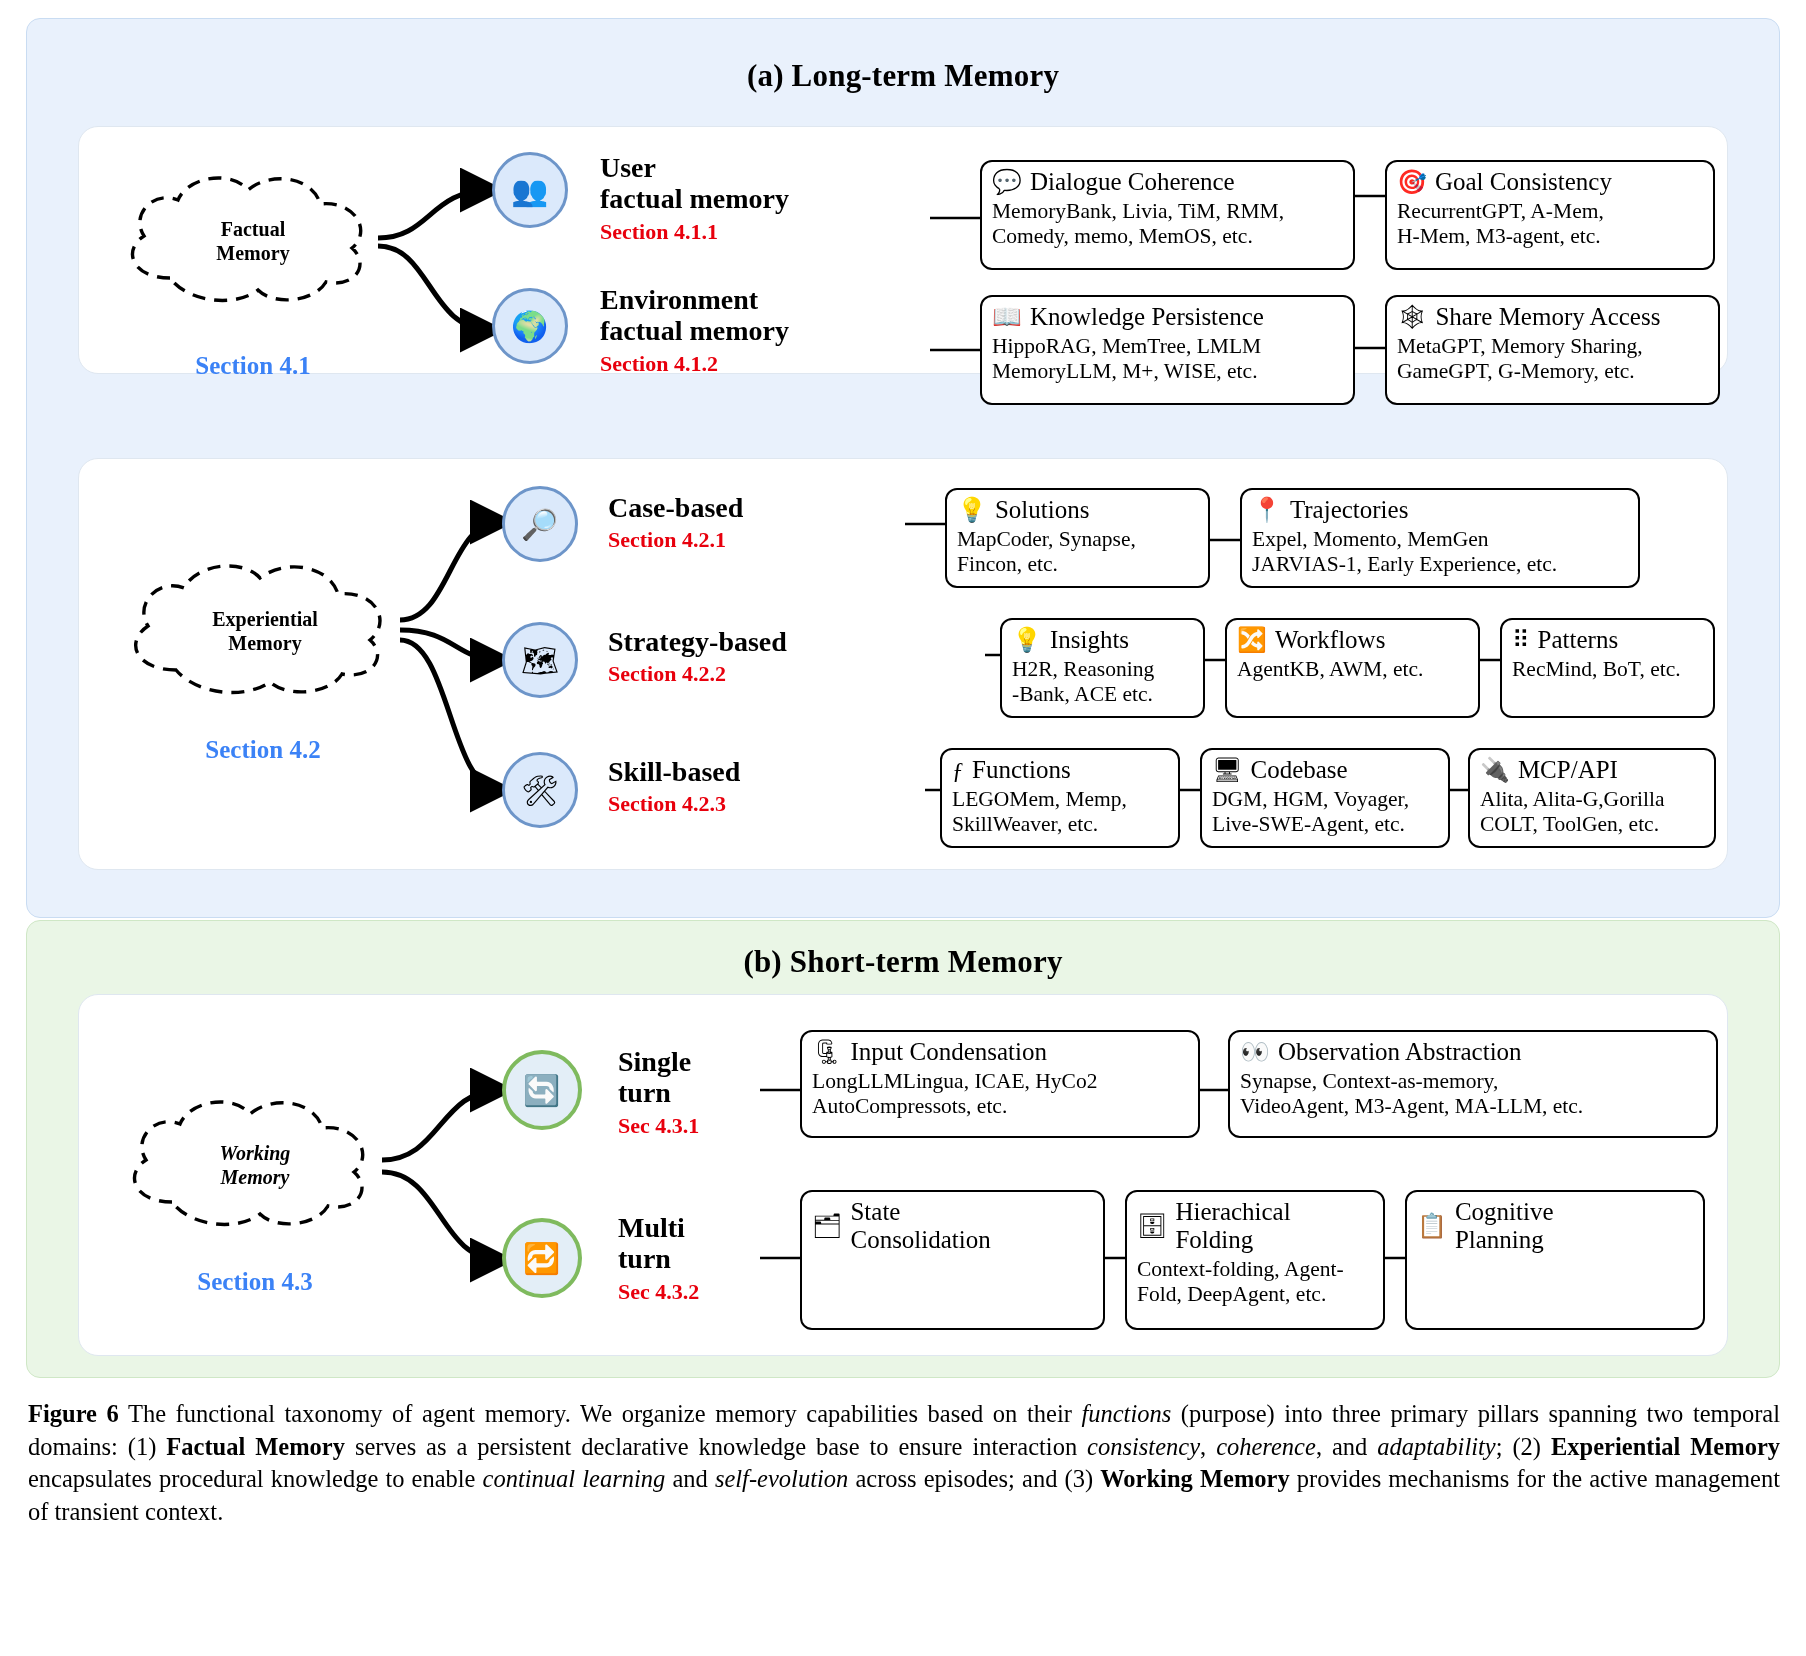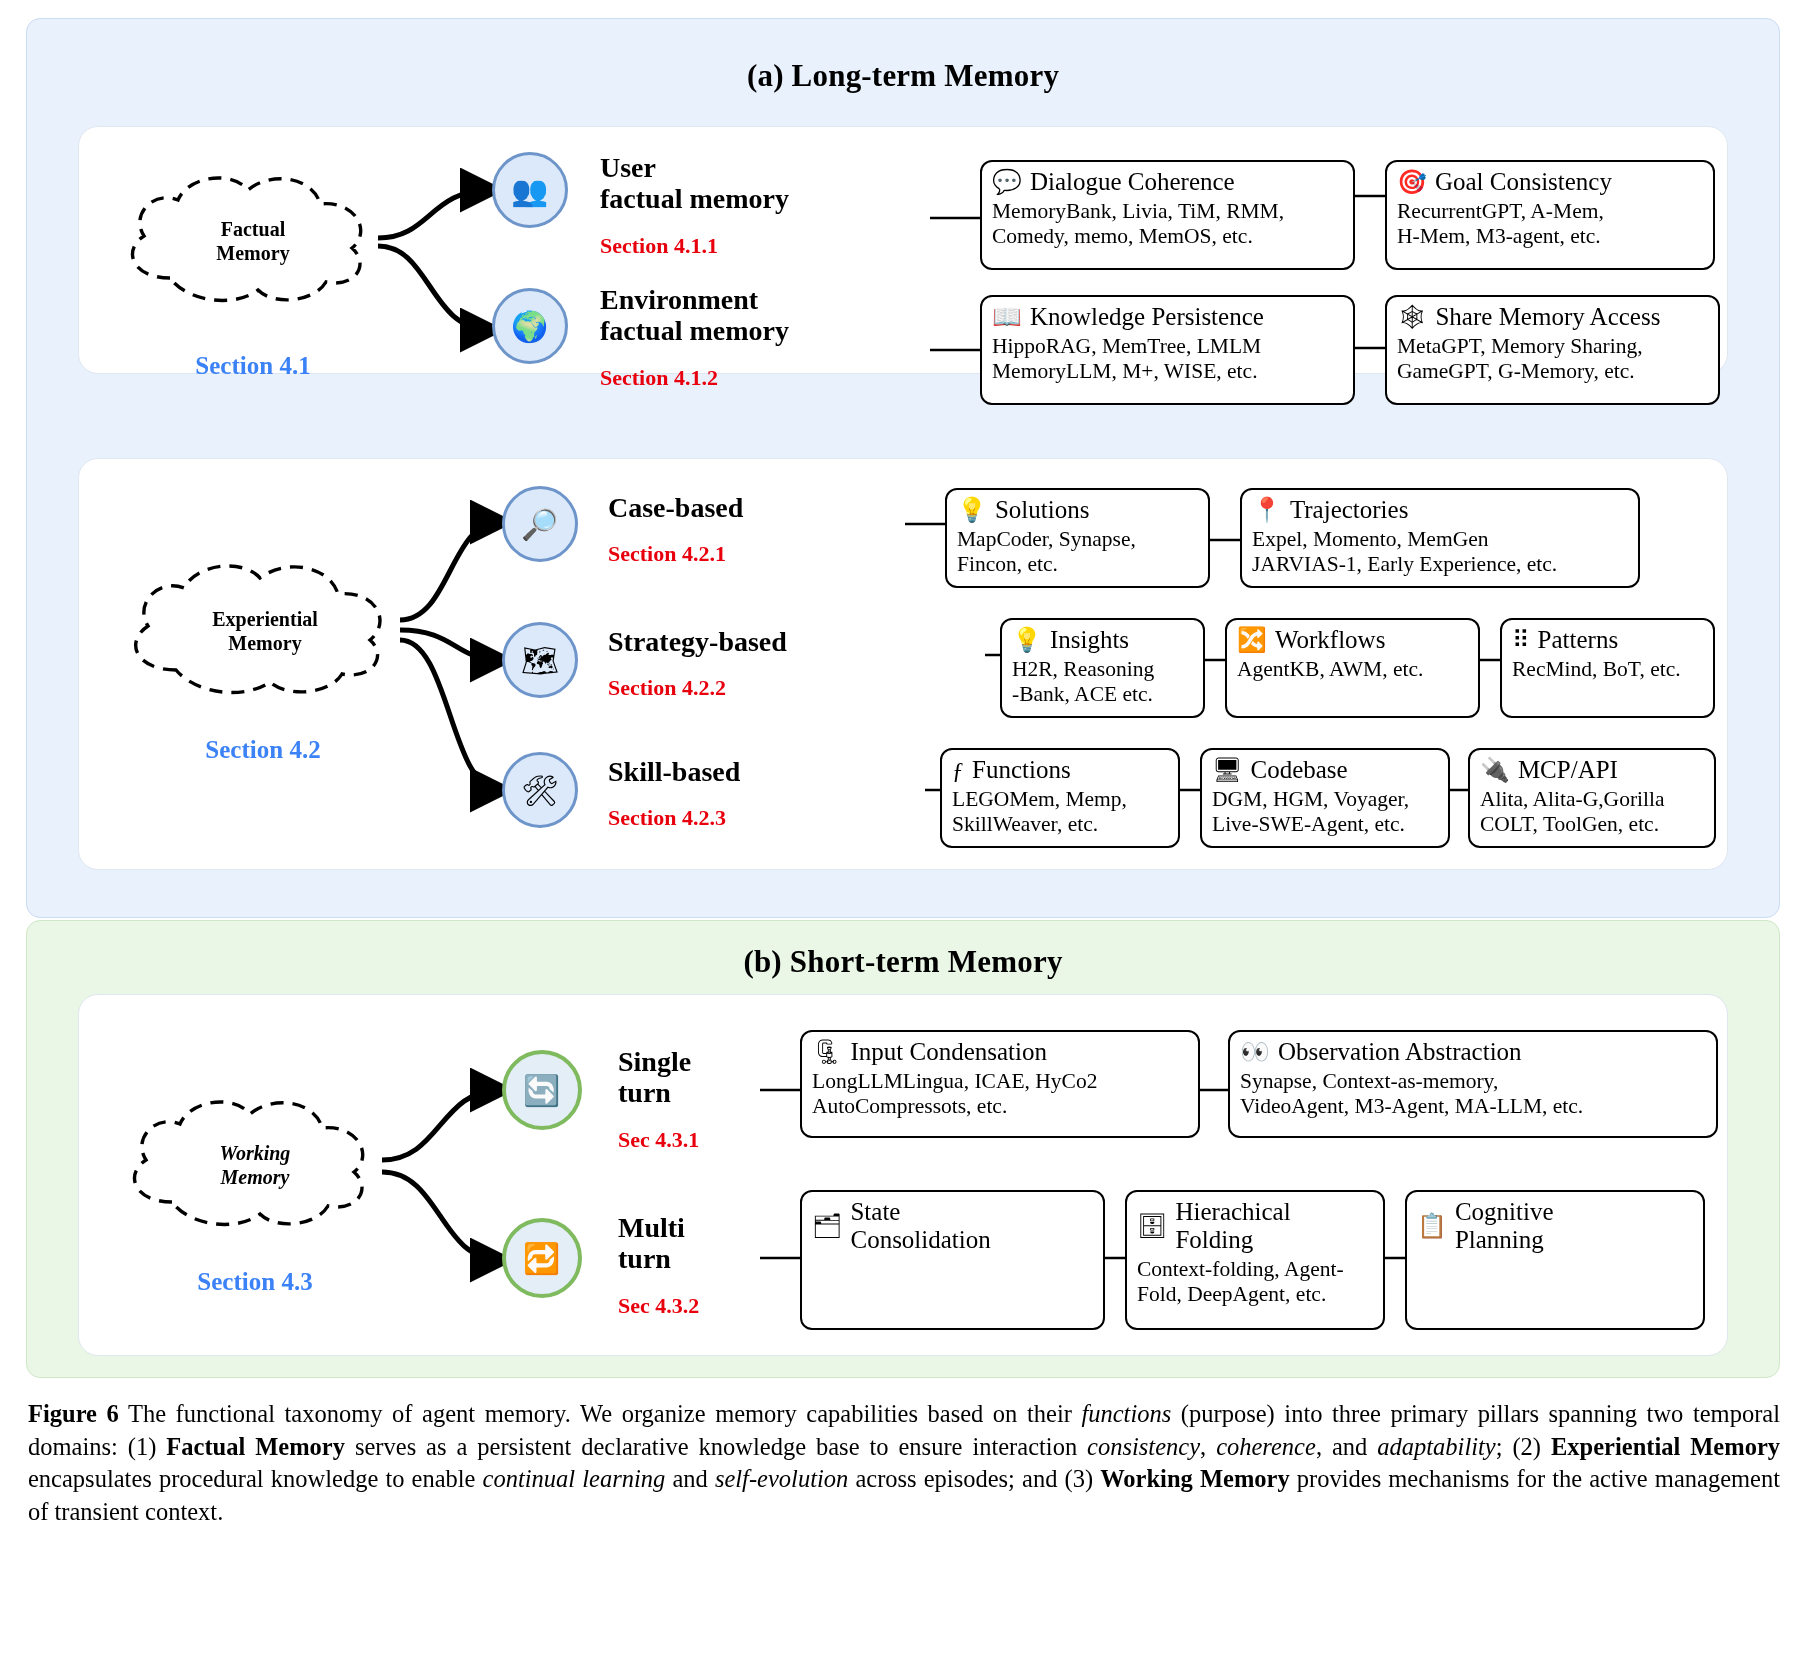--- a/index.html
+++ b/index.html
@@ -102,21 +102,21 @@
   .cat-name {
     font-size: 28px;
     font-weight: bold;
     line-height: 1.12;
     white-space: nowrap;
   }
   .cat-sec {
     color: #e8000d;
     font-weight: bold;
     font-size: 22px;
-    margin-top: 18px;
+    margin-top: 4px;
     white-space: nowrap;
   }
 
   
   .icon-circle {
     position: absolute;
     border-radius: 50%;
     display: flex;
     align-items: center;
     justify-content: center;

